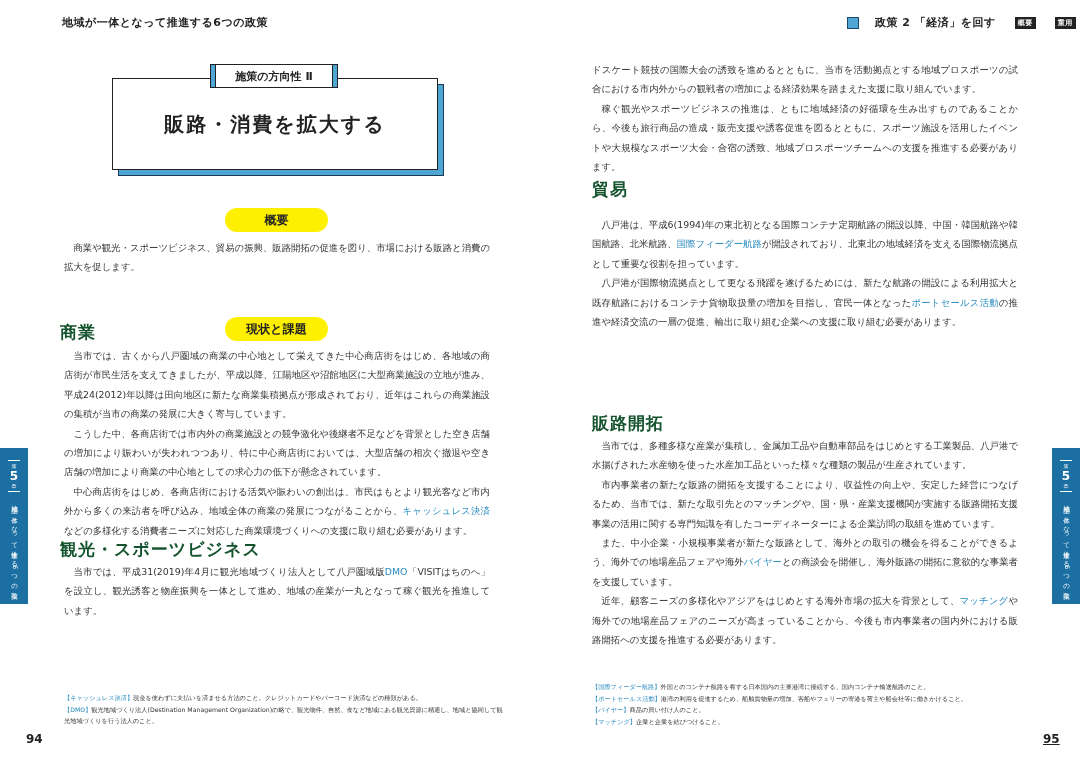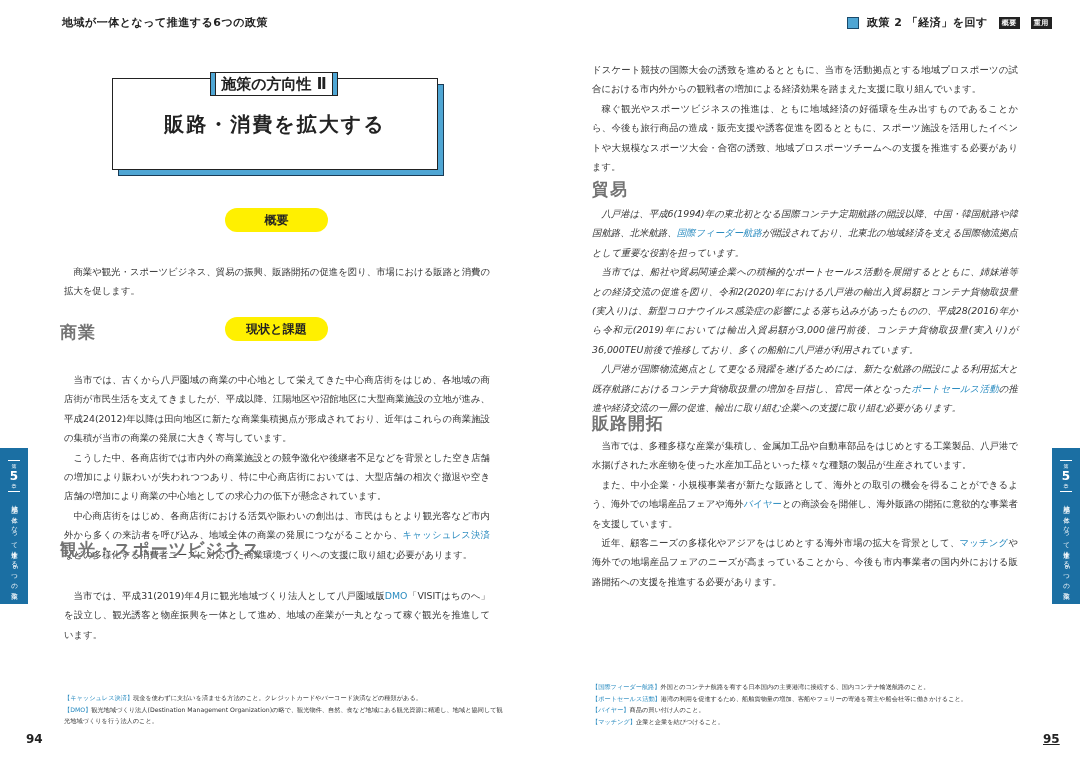--- a/index.html
+++ b/index.html
@@ -3,40 +3,40 @@
 <meta charset="utf-8">
 <style>
   html, body { margin:0; padding:0; }
   body { width:1080px; height:764px; background:#ffffff; position:relative; overflow:hidden;
          font-family:"DejaVu Sans", sans-serif; color:#222; }
   .page { position:absolute; top:0; height:596px; width:540px; }
   .page.left { left:0; }
   .page.right { left:540px; }
   .running-head { position:absolute; top:15px; font-size:11px; font-weight:bold; color:#222; letter-spacing:0.5px; }
   .left .running-head { left:62px; }
-  .right .running-head { left:307px; display:flex; align-items:center; gap:8px; }
+  .right .running-head { left:307px; display:flex; align-items:center; gap:16px; }
   .sq { width:10px; height:10px; background:#4fa6d4; border:1px solid #1a4a6b; display:inline-block; }
   .tag { background:#222; color:#fff; font-size:7px; padding:1px 3px; margin-left:3px; }
   .title-wrap { position:absolute; left:112px; top:78px; width:326px; height:92px;text-align:right; }
   .title-shadow { position:absolute; left:6px; top:6px; width:326px; height:92px; background:#4fa6d4; border:1px solid #1a3b55; box-sizing:border-box; }
   .title-box { position:absolute; left:0; top:0; width:326px; height:92px; background:#fff; border:1.5px solid #222; box-sizing:border-box;
                display:flex; align-items:center; justify-content:center; }
   .title-text { font-size:20px; font-weight:bold; letter-spacing:2px; color:#222; }
-  .direction-tag { position:absolute; left:210px; top:72px; width:128px; height:24px; background:#fff; border:1.5px solid #222; box-sizing:border-box;
-                   display:flex; align-items:center; justify-content:center; font-size:15px; font-weight:bold; }
+  .direction-tag { position:absolute; left:210px; top:64px; width:128px; height:24px; background:#fff; border:1.5px solid #222; box-sizing:border-box;
+                   display:flex; align-items:center; justify-content:center; font-size:11px; font-weight:bold; }
   .direction-tag::before, .direction-tag::after { content:""; position:absolute; top:-1px; width:6px; height:24px; background:#4fa6d4; border:1px solid #222; box-sizing:border-box; }
   .direction-tag::before { left:-1px; }
   .direction-tag::after { right:-1px; }
   .pill { position:absolute; left:225px; width:103px; height:24px; background:#fff000; border-radius:12px; display:flex; align-items:center; justify-content:center;
           font-size:12px; font-weight:bold; color:#222; }
   .body-text { position:absolute; font-size:9.4px; line-height:19.4px; color:#333; text-align:justify; }
   .body-text p { margin:0; text-indent:1em; }
-  .left .body-text { left:64px; width:426px;margin-top:24px; }
+  .left .body-text { left:64px; width:426px; }
   .right .body-text { left:52px; width:426px; }
-  .h2 { position:absolute; font-size:17px; font-weight:bold; color:#737373; letter-spacing:1px; }
+  .h2 { position:absolute; font-size:17px; font-weight:bold; color:#14532d; letter-spacing:1px; }
   .left .h2 { left:60px; }
   .right .h2 { left:52px; }
   .link { color:#2b8cc0; }
   .notes { position:absolute; font-size:6.2px; line-height:11.5px; color:#333; }
   .left .notes { left:64px; top:692px; width:440px; }
   .right .notes { left:52px; top:681px; width:440px; }
   .notes .term { color:#2b8cc0; }
   .page-num { position:absolute; top:732px; font-size:12px; font-weight:bold; color:#222; }
   .left .page-num { left:26px; }
   .right .page-num { left:503px;text-decoration:underline; }
@@ -106,29 +106,29 @@
     <span class="tag">概要</span>
     <span class="tag">重用</span>
   </div>
 
   <div class="body-text" style="top:60px;">
     <p style="text-indent:0">ドスケート競技の国際大会の誘致を進めるとともに、当市を活動拠点とする地域プロスポーツの試合における市内外からの観戦者の増加による経済効果を踏まえた支援に取り組んでいます。</p>
     <p>稼ぐ観光やスポーツビジネスの推進は、ともに地域経済の好循環を生み出すものであることから、今後も旅行商品の造成・販売支援や誘客促進を図るとともに、スポーツ施設を活用したイベントや大規模なスポーツ大会・合宿の誘致、地域プロスポーツチームへの支援を推進する必要があります。</p>
   </div>
 
   <div class="h2" style="top:178px;">貿易</div>
-  <div class="body-text" style="top:204px;font-style:italic;">
+  <div class="body-text" style="top:215px;">
     <p><span>八戸港は、平成6(1994)年の東北初となる国際コンテナ定期航路の開設以降、中国・韓国航路や韓国航路、北米航路、</span><span class="link">国際フィーダー航路</span><span>が開設されており、北東北の地域経済を支える国際物流拠点として重要な役割を担っています。</span></p>
-    <p>当市では、船社や貿易関連企業への積極的なポートセールス活動を展開するとともに、姉妹港等との経済交流の促進を図り、令和2(2020)年における八戸港の輸出入貿易額とコンテナ貨物取扱量(実入り)は、新型コロナウイルス感染症の影響による落ち込みがあったものの、平成28(2016)年から令和元(2019)年においては輸出入貿易額が3,000億円前後、コンテナ貨物取扱量(実入り)が36,000TEU前後で推移しており、多くの船舶に八戸港が利用されています。</p>
     <p><span>八戸港が国際物流拠点として更なる飛躍を遂げるためには、新たな航路の開設による利用拡大と既存航路におけるコンテナ貨物取扱量の増加を目指し、官民一体となった</span><span class="link">ポートセールス活動</span><span>の推進や経済交流の一層の促進、輸出に取り組む企業への支援に取り組む必要があります。</span></p>
   </div>
 
   <div class="h2" style="top:412px;">販路開拓</div>
   <div class="body-text" style="top:436px;">
     <p>当市では、多種多様な産業が集積し、金属加工品や自動車部品をはじめとする工業製品、八戸港で水揚げされた水産物を使った水産加工品といった様々な種類の製品が生産されています。</p>
+    <p>市内事業者の新たな販路の開拓を支援することにより、収益性の向上や、安定した経営につなげるため、当市では、新たな取引先とのマッチングや、国・県・産業支援機関が実施する販路開拓支援事業の活用に関する専門知識を有したコーディネーターによる企業訪問の取組を進めています。</p>
     <p><span>また、中小企業・小規模事業者が新たな販路として、海外との取引の機会を得ることができるよう、海外での地場産品フェアや海外</span><span class="link">バイヤー</span><span>との商談会を開催し、海外販路の開拓に意欲的な事業者を支援しています。</span></p>
     <p><span>近年、顧客ニーズの多様化やアジアをはじめとする海外市場の拡大を背景として、</span><span class="link">マッチング</span><span>や海外での地場産品フェアのニーズが高まっていることから、今後も市内事業者の国内外における販路開拓への支援を推進する必要があります。</span></p>
   </div>
 
   <div class="notes">
     <div><span class="term">【国際フィーダー航路】</span><span>外国とのコンテナ航路を有する日本国内の主要港湾に接続する、国内コンテナ輸送航路のこと。</span></div>
     <div><span class="term">【ポートセールス活動】</span><span>港湾の利用を促進するため、船舶貨物量の増加、客船やフェリーの寄港を荷主や船会社等に働きかけること。</span></div>
     <div><span class="term">【バイヤー】</span><span>商品の買い付け人のこと。</span></div>
     <div><span class="term">【マッチング】</span><span>企業と企業を結びつけること。</span></div>
   </div>

